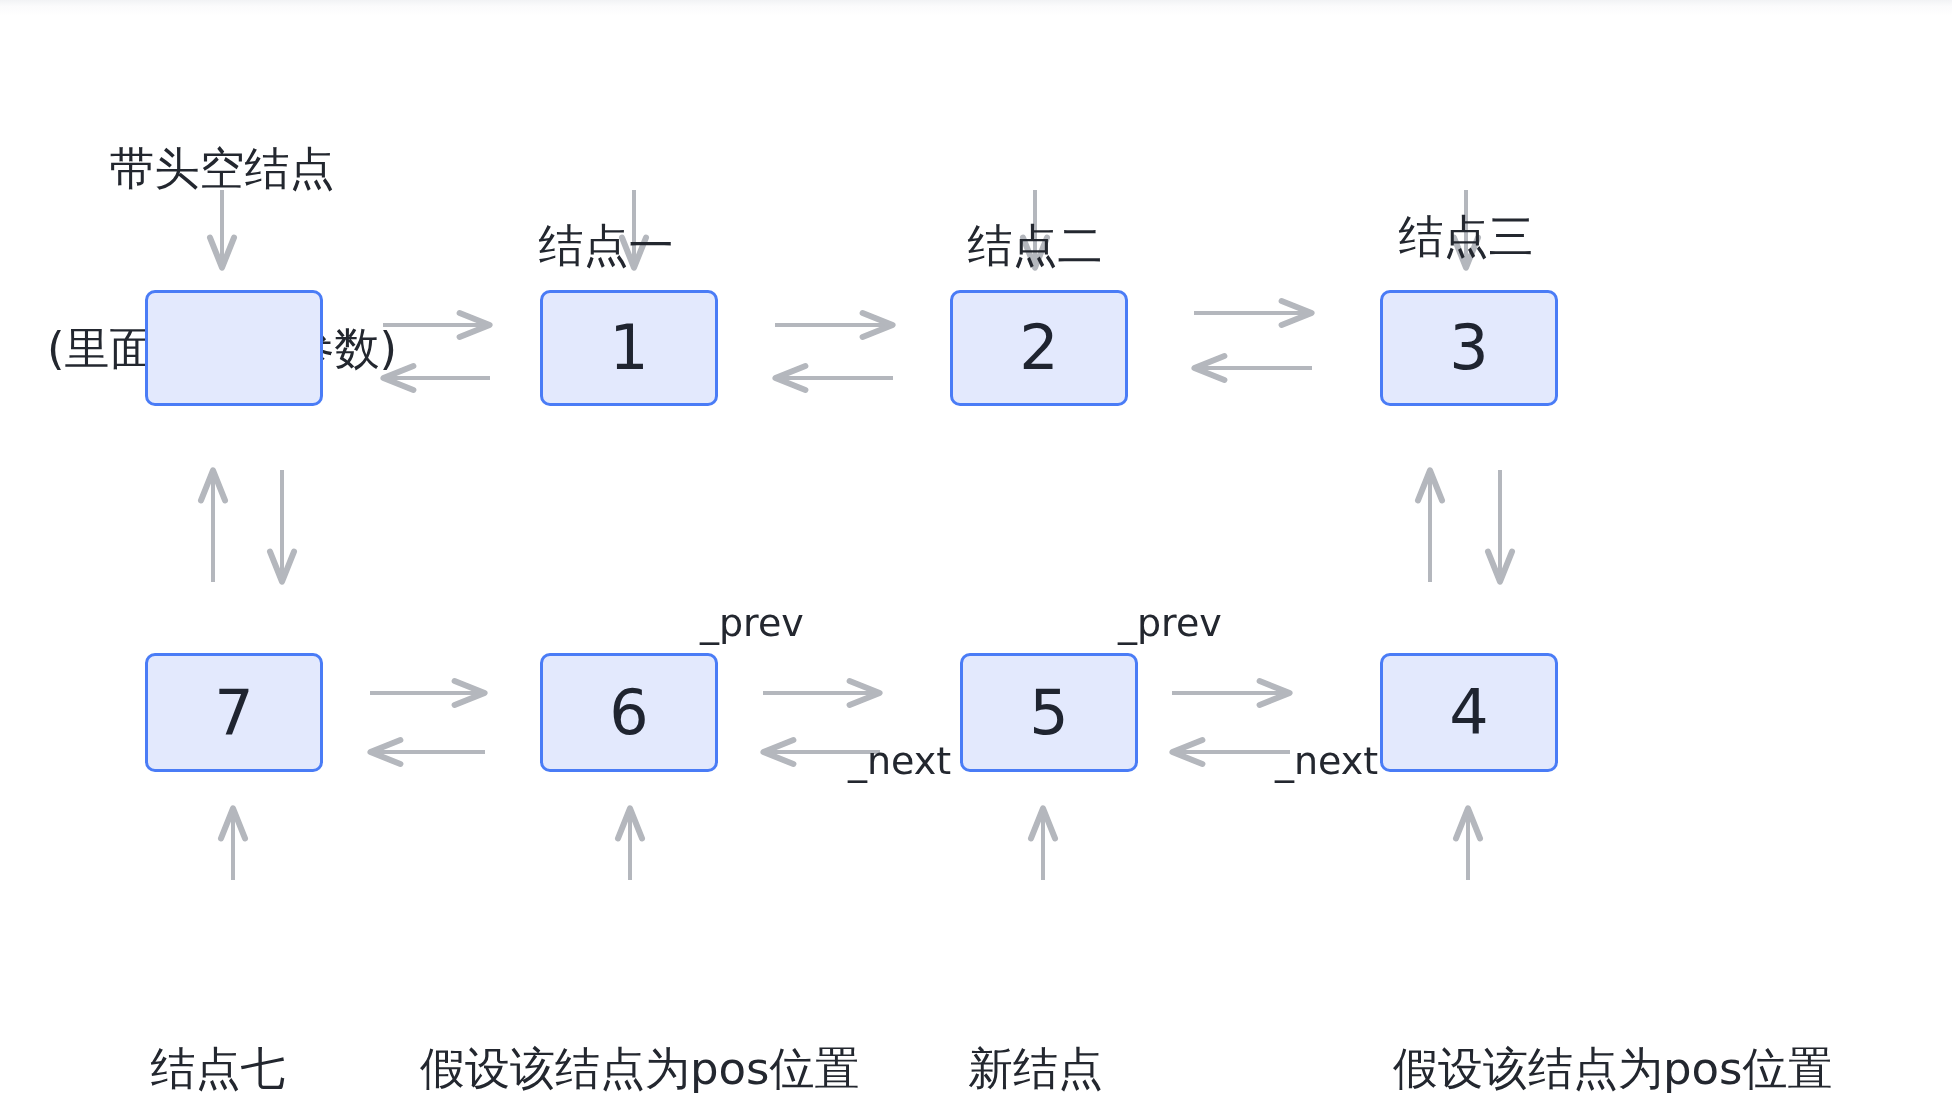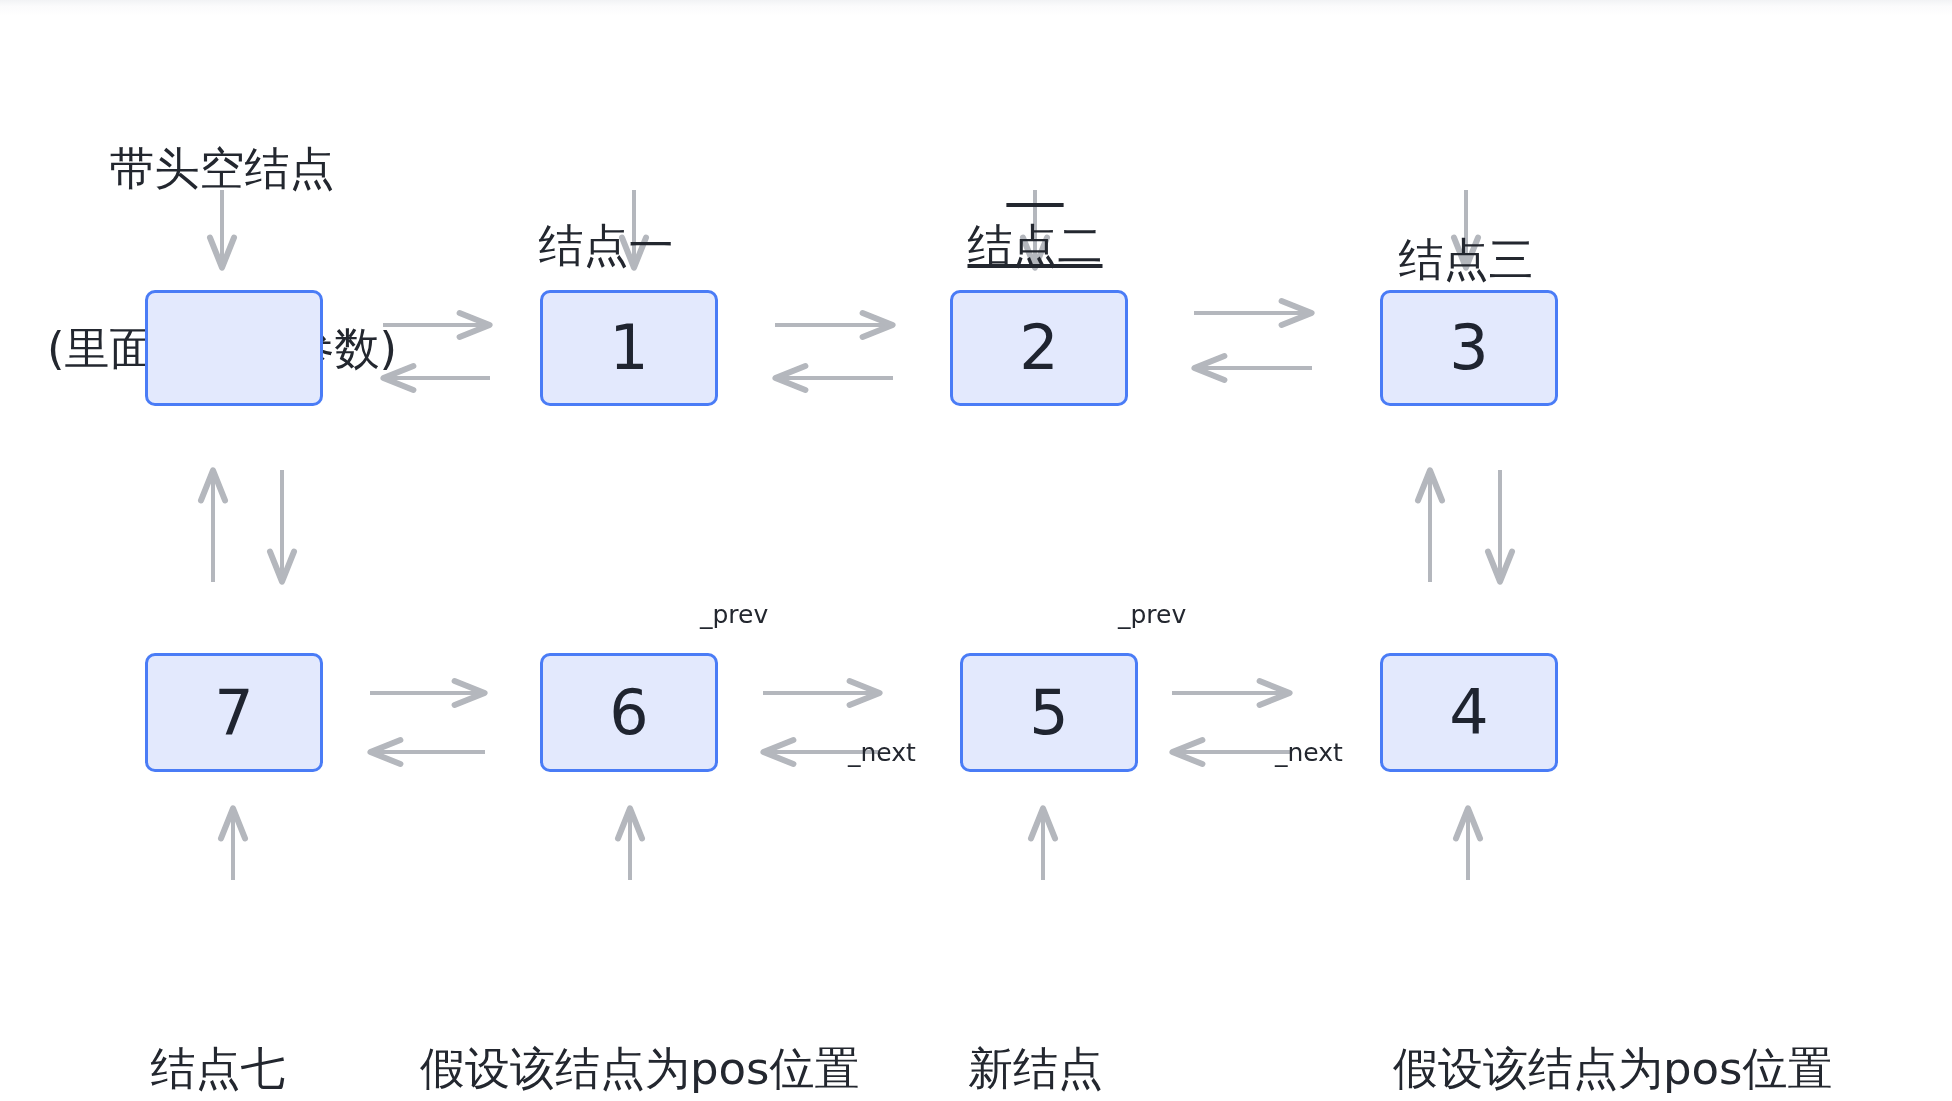--- a/index.html
+++ b/index.html
@@ -42,21 +42,21 @@
   
   .label {
     position: absolute;
     color: #23272f;
     font-family: "DejaVu Sans", "Liberation Sans", sans-serif;
     white-space: pre;
     line-height: 1.34;
   }
   .label.big      { font-size: 45px; }
   .label.caption  { font-size: 45px; }
-  .label.small    { font-size: 25px; }
+  .label.small    { font-size: 38px; }
   .label.center   { text-align: center; transform: translateX(-50%); }
 
   
   #arrows {
     position: absolute;
     left: 0;
     top: 0;
     width: 1952px;
     height: 1101px;
     pointer-events: none;
@@ -114,25 +114,25 @@
 
   <div class="label big center" style="left:222px; top:18px; width:520px;">
     <div>带头空结点</div>
     <div>(里面为无效参数)</div>
   </div>
 
   <div class="label big center" style="left:606px; top:95px; width:420px;">
     <div>结点一</div>
   </div>
 
-  <div class="label big center" style="left:1035px; top:95px; width:420px;text-decoration:underline;">
+  <div class="label big center" style="left:1035px; top:95px; width:420px;">
     <div>结点二</div>
   </div>
 
-  <div class="label big center" style="left:1466px; top:109px; width:420px;">
+  <div class="label big center" style="left:1466px; top:86px; width:420px;">
     <div>结点三</div>
   </div>
 
   <div class="node" style="left:145px; top:290px; width:178px; height:116px;"></div>
 
   <div class="node" style="left:540px; top:290px; width:178px; height:116px;">1</div>
 
   <div class="node" style="left:950px; top:290px; width:178px; height:116px;">2</div>
 
   <div class="node" style="left:1380px; top:290px; width:178px; height:116px;">3</div>

